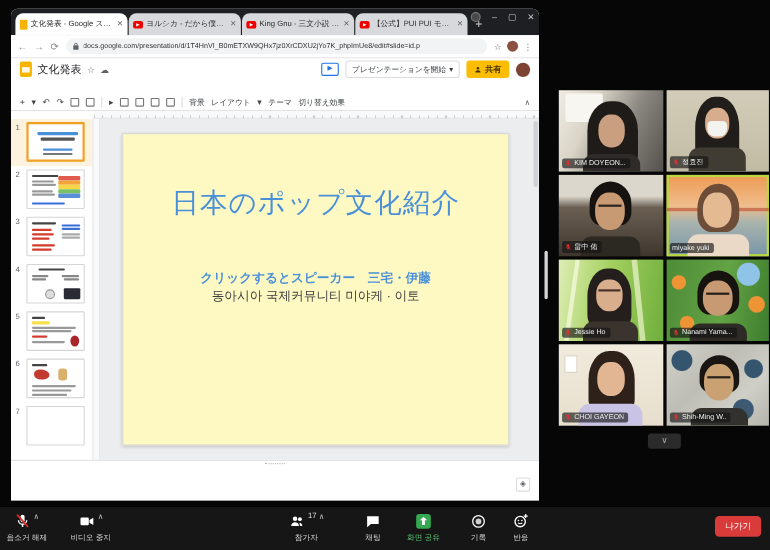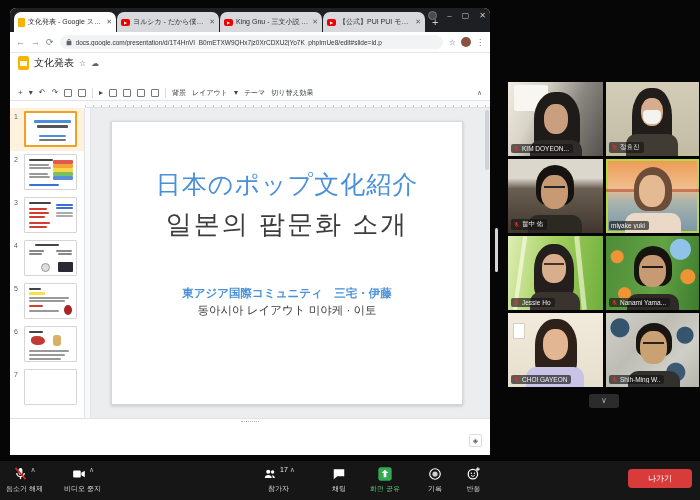--- a/index.html
+++ b/index.html
@@ -51,21 +51,21 @@
   .thumbpanel{position:absolute;left:0;top:100px;width:75px;bottom:37px;background:#fff;border-right:1px solid #e3e3e3;overflow:hidden;}
   .thumbrow{position:relative;height:43px;padding:3px 4px 0 14px;}
   .thumbrow .num{position:absolute;left:4px;top:5px;font-size:7px;color:#5f6368;}
   .thumb{width:53px;height:36px;background:#fff;border:1px solid #d5d5d5;border-radius:1px;position:relative;overflow:hidden;}
   .thumbrow.sel{background:#fdf2de;}
   .thumbrow.sel .thumb{border:2px solid #f0a023;}
   .ln{position:absolute;border-radius:1px;}
 
   
   .canvas{position:absolute;left:81px;top:100px;right:0;bottom:37px;background:#ebedef;}
-  .slide{position:absolute;left:20px;top:13px;width:352px;height:284px;background:#ffffff;border:1px solid #d8d8d8;box-shadow:0 1px 3px rgba(0,0,0,.18);text-align:center;}
+  .slide{position:absolute;left:20px;top:13px;width:352px;height:284px;background:#fef9c3;border:1px solid #d8d8d8;box-shadow:0 1px 3px rgba(0,0,0,.18);text-align:center;}
   .s-title-ja{margin-top:46px;font-size:25px;color:#4a90d8;letter-spacing:1px;}
   .s-title-ko{margin-top:6px;font-size:26px;color:#3d3d3d;letter-spacing:2px;}
   .s-sub-ja{margin-top:44px;font-size:11.5px;color:#4a90d8;font-weight:bold;}
   .s-sub-ko{margin-top:2px;font-size:11.5px;color:#3d3d3d;}
   .canvas-scroll{position:absolute;right:1px;top:2px;width:4px;height:60px;background:#cfd1d4;border-radius:2px;}
 
   
   .notesrow{position:absolute;left:0;bottom:0;right:0;height:37px;background:#fff;border-top:1px solid #e0e0e0;}
   .notes-grip{position:absolute;left:50%;top:2px;width:18px;height:2px;border-top:1px dotted #b5b5b5;transform:translateX(-50%);}
   .notes-text{position:absolute;left:34px;top:8px;font-size:7.5px;color:#5f6368;}
@@ -82,21 +82,21 @@
   .panel-scroll{position:absolute;left:495px;top:228px;width:3px;height:44px;background:#d6d6d6;border-radius:2px;}
 
   
   .zbar{position:absolute;left:0;right:0;bottom:0;height:40px;background:#161616;border-top:1px solid #000;}
   .zbtn{position:absolute;top:4px;display:flex;flex-direction:column;align-items:center;gap:2px;}
   .zbtn .zlbl{font-size:7px;color:#d6d6d6;white-space:nowrap;}
   .zbtn .ic{height:17px;display:flex;align-items:center;gap:2px;}
   .zchev{color:#bdbdbd;font-size:7px;position:relative;top:-4px;}
   .zcount{color:#e8e8e8;font-size:7px;position:relative;top:-4px;}
   .green .zlbl{color:#59c16f;}
-  .leave{position:absolute;right:8px;top:8px;background:#d93b3b;color:#fff;font-size:8px;border-radius:4px;padding:4px 20px;}
+  .leave{position:absolute;right:8px;top:8px;background:#d93b3b;color:#fff;font-size:8px;border-radius:4px;padding:4px 9px;}
 </style>
 </head>
 <body>
 
 <div class="stage">
 
   <div class="browser">
 
     <div class="tabstrip">
       <div class="tab active">
@@ -144,20 +144,35 @@
         <span class="avatar-sm"></span>
         <span>⋮</span>
       </div>
     </div>
 
     <div class="docbar">
       <span class="slides-logo"></span>
       <span class="doctitle">文化発表</span>
       <span class="dicon">☆</span>
       <span class="dicon">☁</span>
+      <div class="docbar-right">
+        <span class="present-ico">▶</span>
+        <span class="btn-present">
+          <span>プレゼンテーションを開始</span>
+          <span>▾</span>
+        </span>
+        <span class="btn-share">
+          <svg width="7" height="7" viewBox="0 0 24 24">
+              <circle cx="12" cy="7" r="4" fill="#402f00"></circle>
+              <path d="M4 20c0-4 3.5-6.5 8-6.5s8 2.5 8 6.5z" fill="#402f00"></path>
+            </svg>
+          <span>共有</span>
+        </span>
+        <span class="avatar"></span>
+      </div>
     </div>
 
 
     <div class="toolrow">
       <span class="tico">+</span>
       <span class="tico">▾</span>
       <span class="tico">↶</span>
       <span class="tico">↷</span>
       <span class="tbox"></span>
       <span class="tbox"></span>
@@ -257,23 +272,22 @@
       </div>
       <div class="thumbrow">
         <span class="num">7</span>
         <div class="thumb"></div>
       </div>
     </div>
 
     <div class="canvas">
       <div class="slide">
         <div class="s-title-ja">日本のポップ文化紹介</div>
-        <div class="s-title-ko">일본의 팝문화 소개</div>
-        <div class="s-sub-ja">東アジア国際コミュニティ　三宅・伊藤</div>
-        <div class="s-sub-ko">동아시아 レイアウト 미야케 · 이토</div>
+        <div class="s-sub-ja">クリックするとスピーカー　三宅・伊藤</div>
+        <div class="s-sub-ko">동아시아 국제커뮤니티 미야케 · 이토</div>
       </div>
       <div class="canvas-scroll"></div>
     </div>
 
     <div class="notesrow">
       <div class="notes-grip"></div>
       <div class="explore">◈</div>
     </div>
   </div>
 

